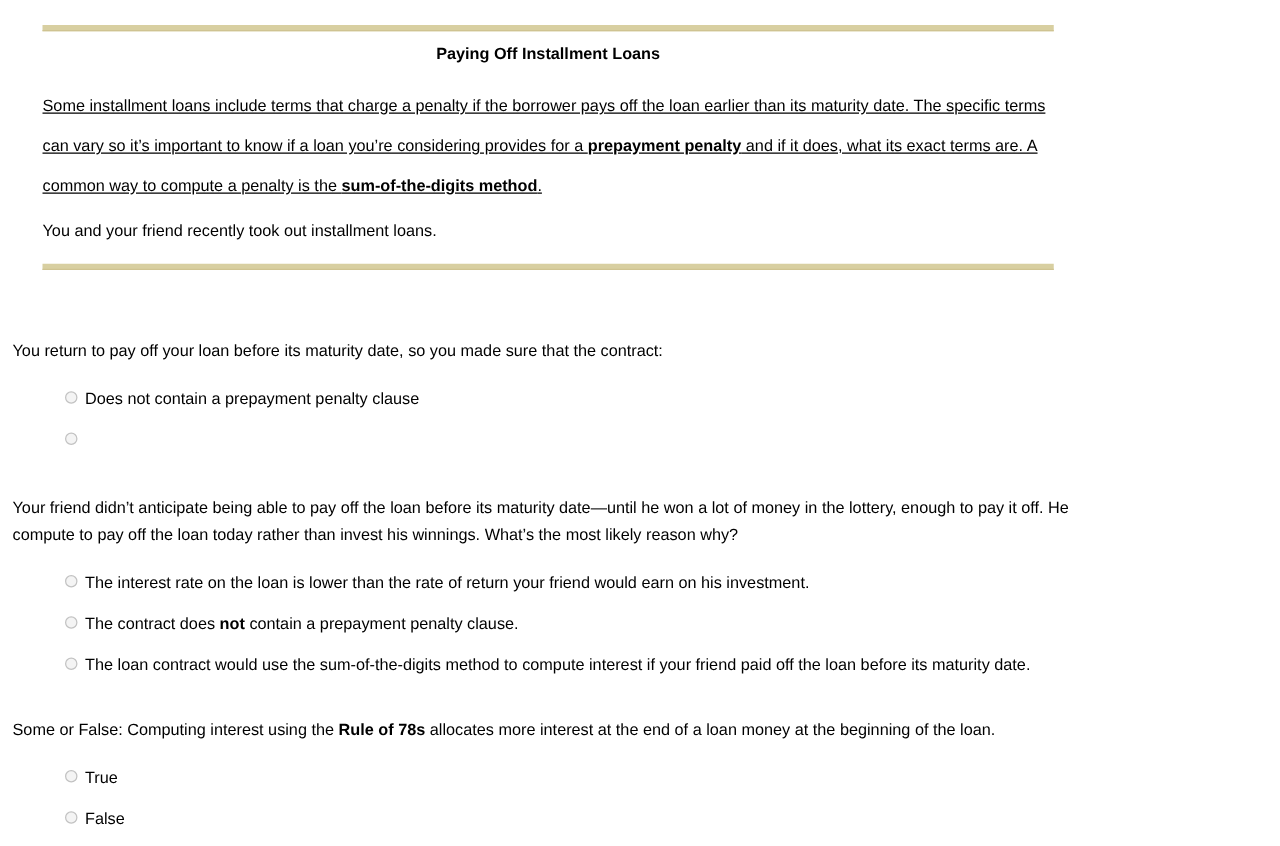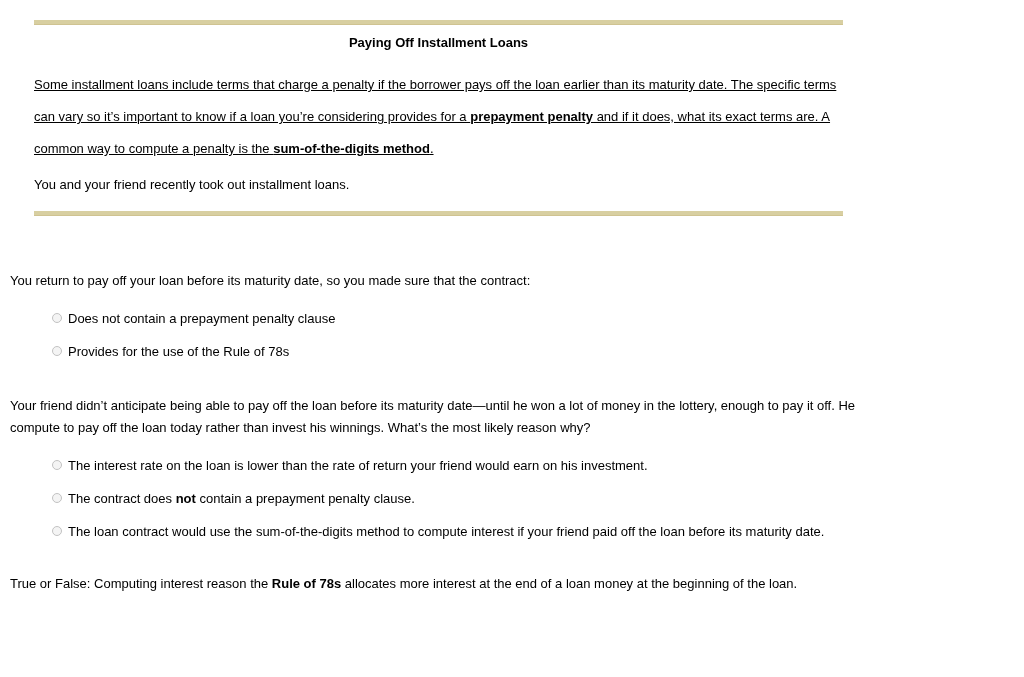--- a/index.html
+++ b/index.html
@@ -85,21 +85,20 @@
 <div class="questions">
   <div class="question q1">
     <div class="prompt"><span>You return to pay off your loan before its maturity date, so you made sure that the contract:</span></div>
     <div class="options">
         <div class="option">
           <span class="radio"></span>
           <span class="option-label"><span>Does not contain a prepayment penalty clause</span></span>
         </div>
         <div class="option">
           <span class="radio"></span>
-          <span class="option-label"><span>Provides for the use of the Rule of 78s</span></span>
         </div>
       </div>
   </div>
 
   <div class="question q2">
     <div class="prompt"><span>Your friend didn’t anticipate being able to pay off the loan before its maturity date—until he won a lot of money in the lottery, enough to pay it off. He compute to pay off the loan today rather than invest his winnings. What’s the most likely reason why?</span></div>
     <div class="options">
         <div class="option">
           <span class="radio"></span>
           <span class="option-label"><span>The interest rate on the loan is lower than the rate of return your friend would earn on his investment.</span></span>
@@ -109,15 +108,25 @@
           <span class="option-label"><span>The contract does </span><b>not</b><span> contain a prepayment penalty clause.</span></span>
         </div>
         <div class="option">
           <span class="radio"></span>
           <span class="option-label"><span>The loan contract would use the sum-of-the-digits method to compute interest if your friend paid off the loan before its maturity date.</span></span>
         </div>
       </div>
   </div>
 
   <div class="question q3">
-    <div class="prompt"><span>True or False: Computing interest reason the </span><b>Rule of 78s</b><span> allocates more interest at the end of a loan money at the beginning of the loan.</span></div>
+    <div class="prompt"><span>Some or False: Computing interest using the </span><b>Rule of 78s</b><span> allocates more interest at the end of a loan money at the beginning of the loan.</span></div>
+    <div class="options">
+        <div class="option">
+          <span class="radio"></span>
+          <span class="option-label"><span>True</span></span>
+        </div>
+        <div class="option">
+          <span class="radio"></span>
+          <span class="option-label"><span>False</span></span>
+        </div>
+      </div>
   </div>
 </div>
 
 </body></html>

